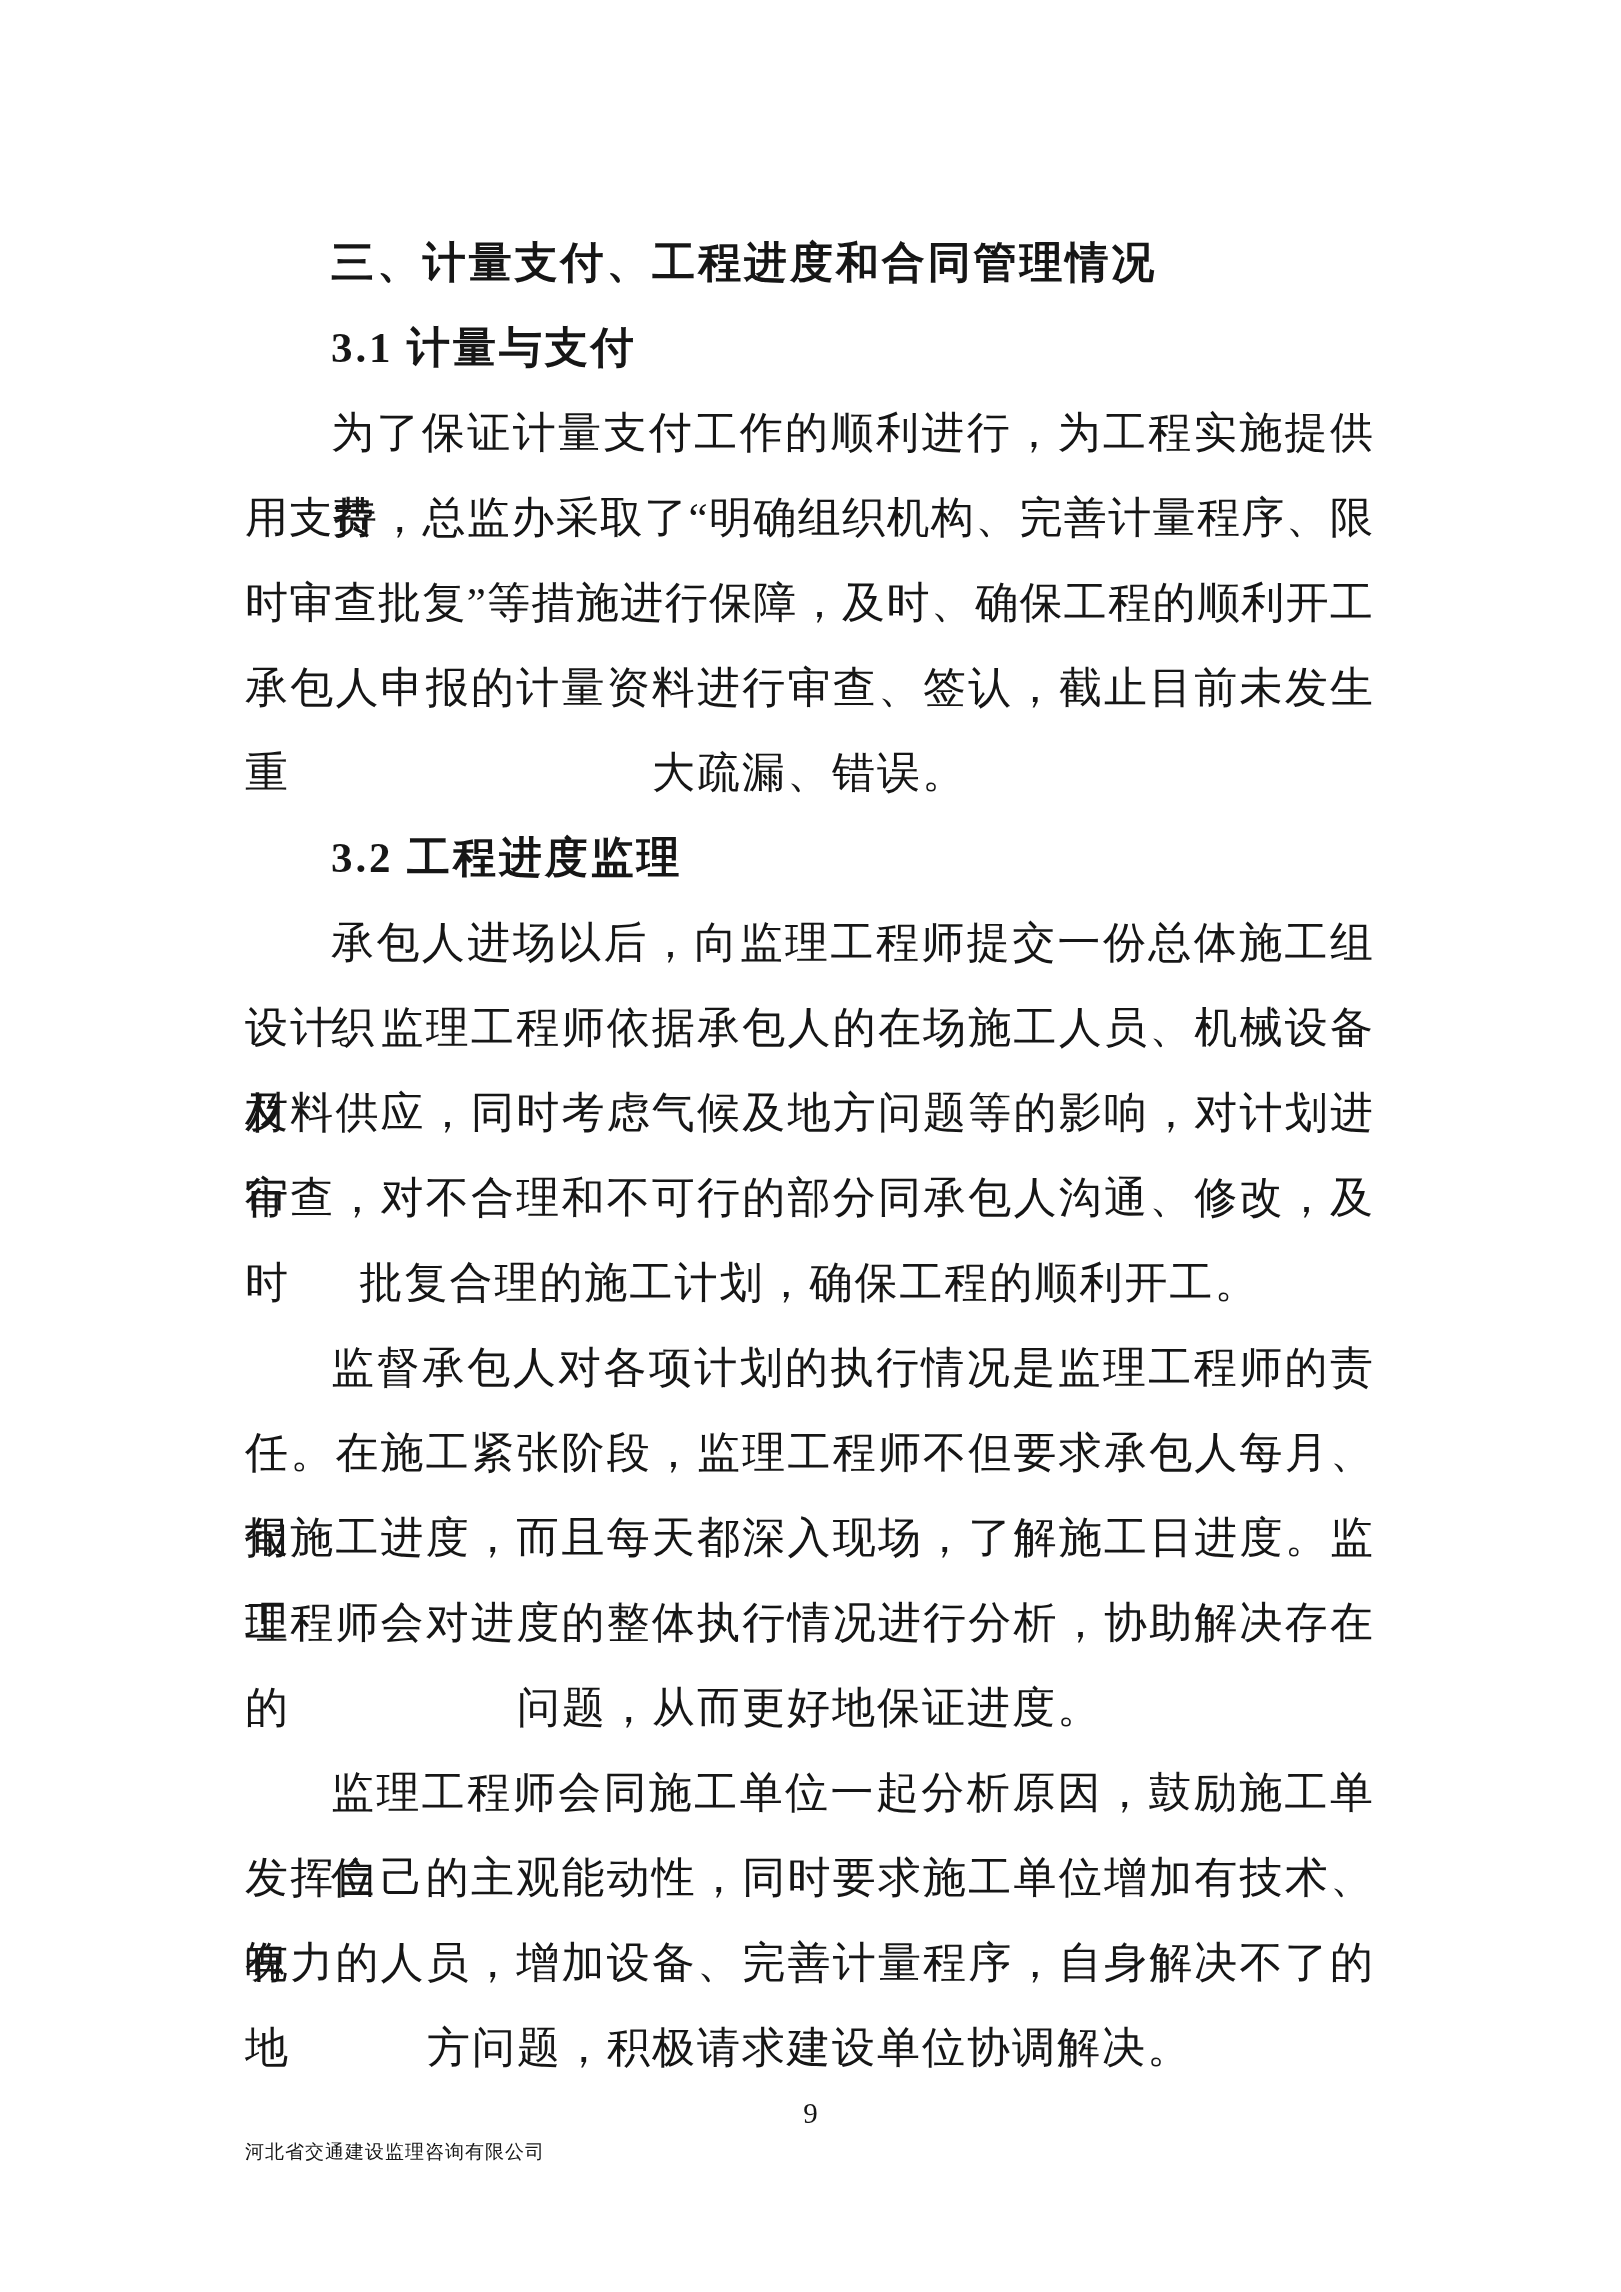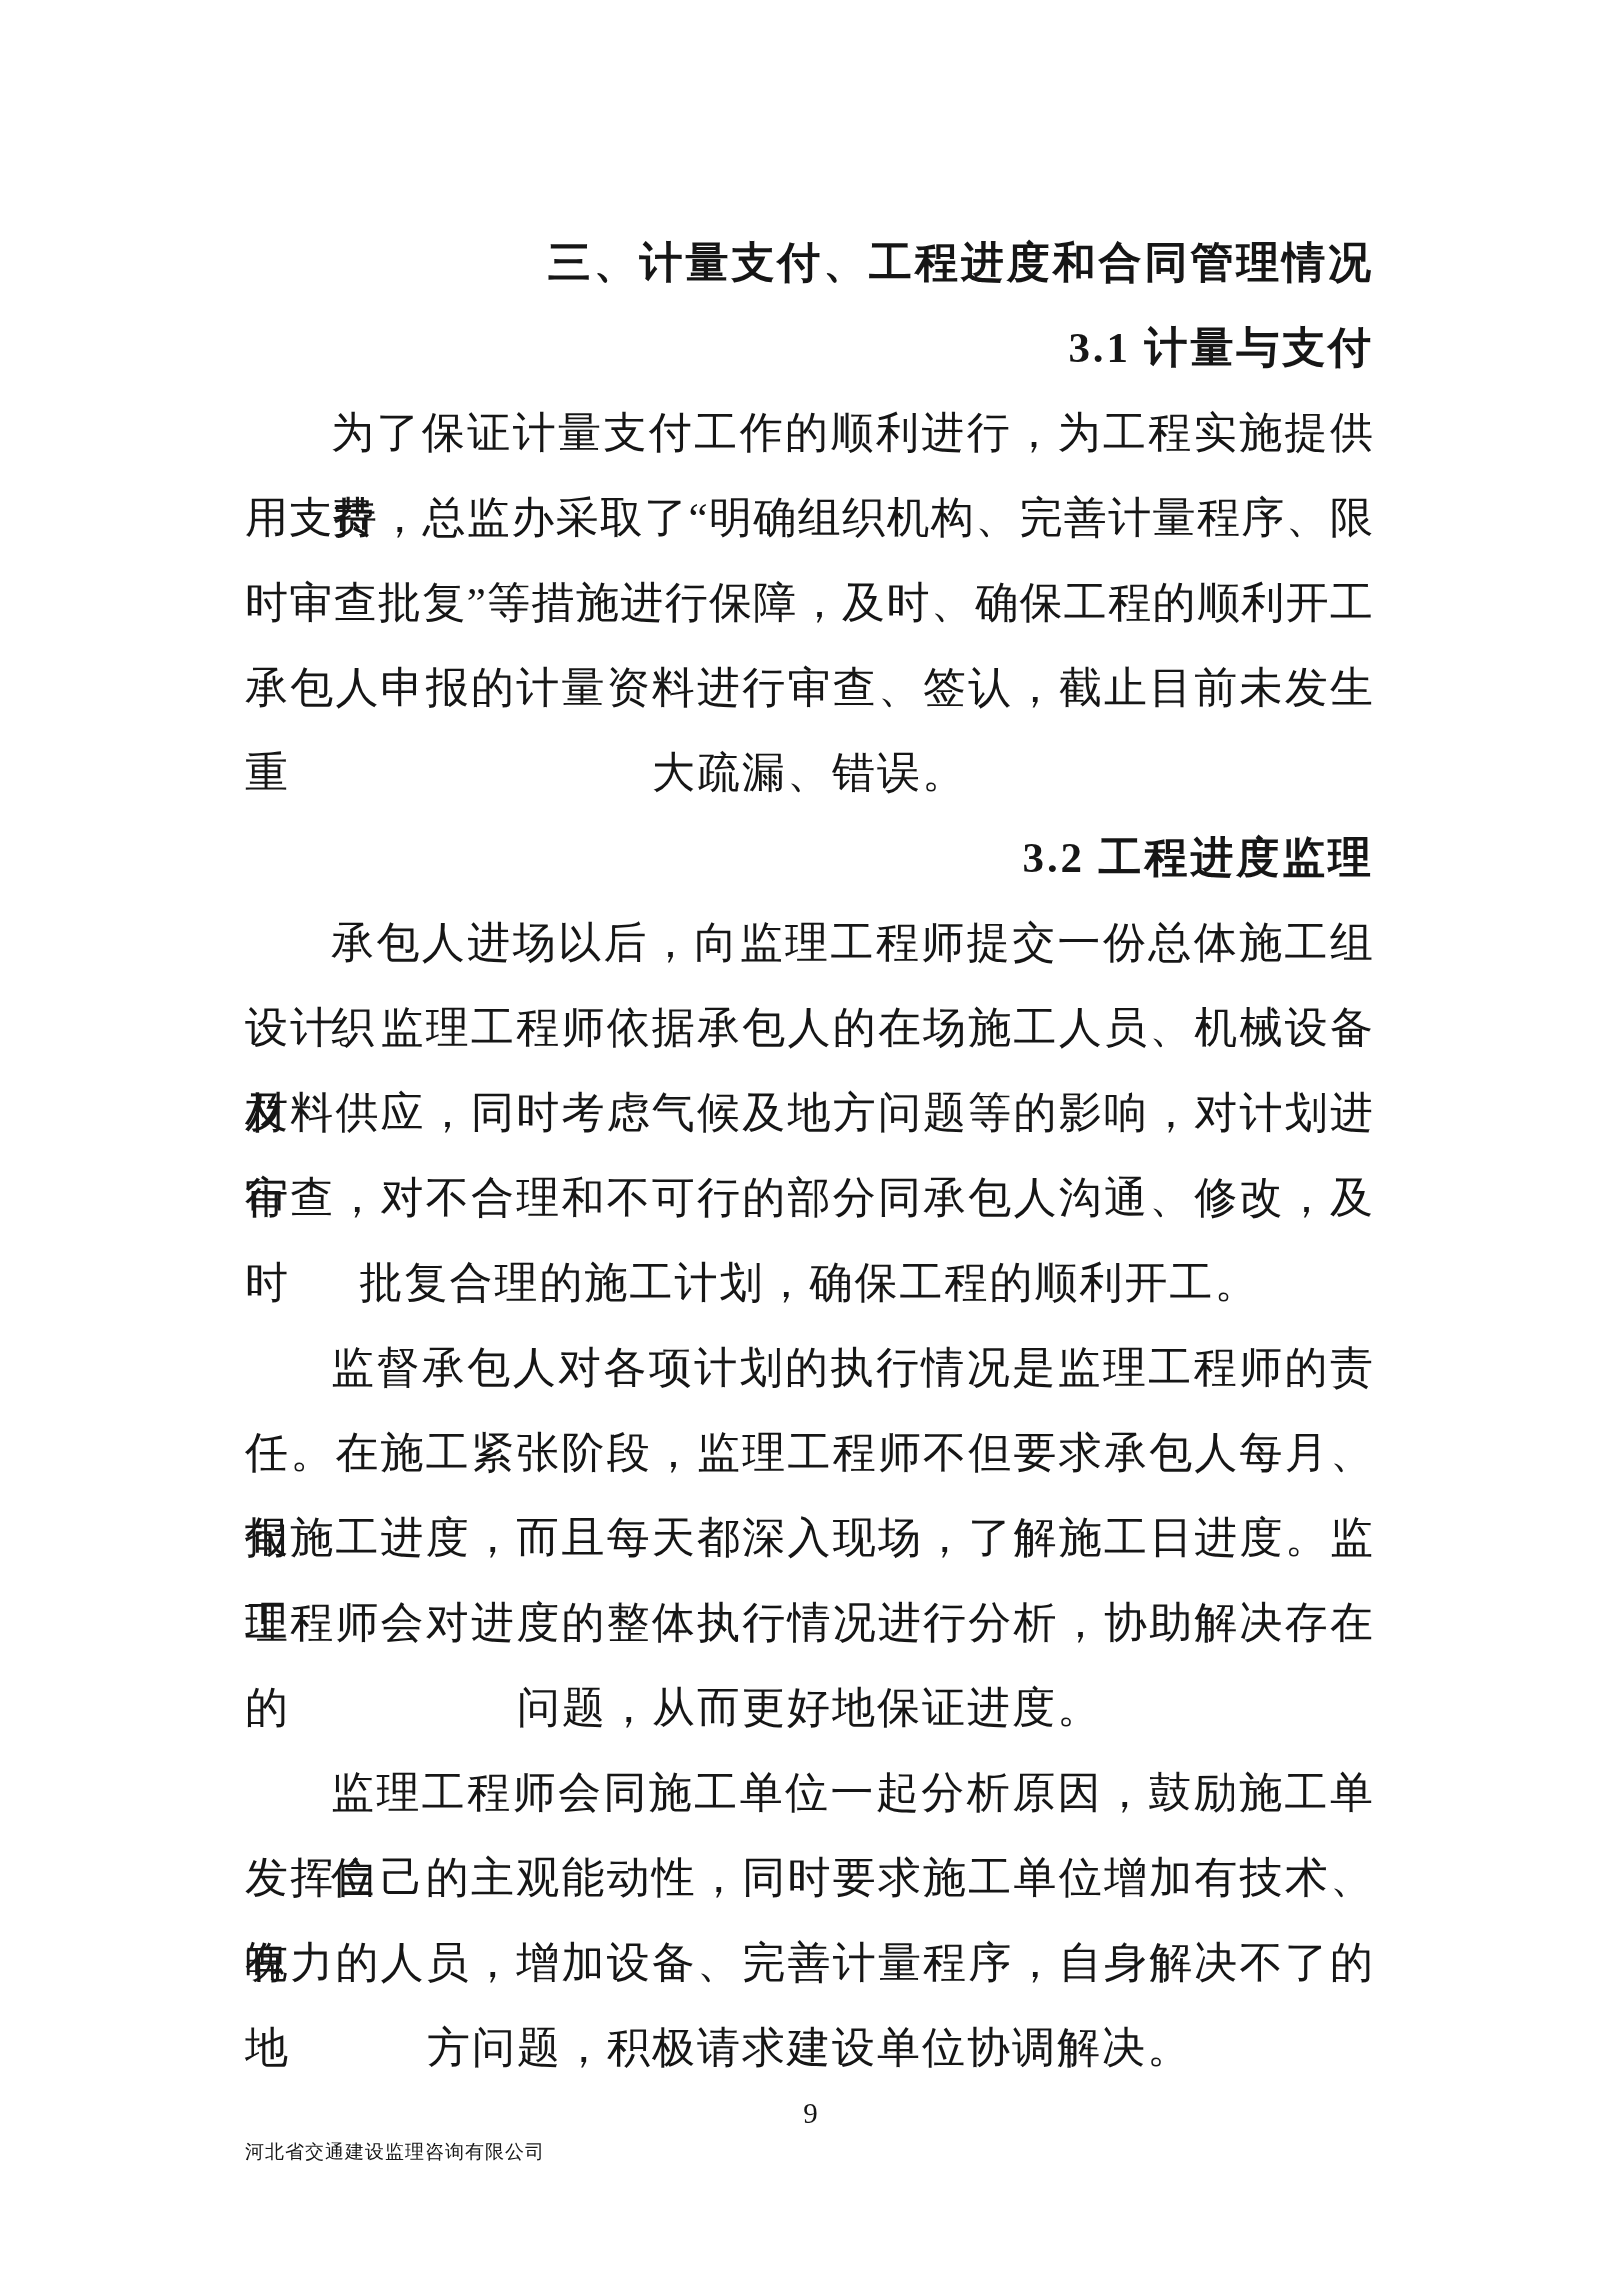--- a/index.html
+++ b/index.html
@@ -28,21 +28,20 @@
     line-height: 85px;
     font-size: 43px;
     letter-spacing: 1px;
     white-space: nowrap;
   }
   .heading {
     font-weight: bold;
     padding-left: 86px;
     letter-spacing: 2.9px;
     white-space: nowrap;
-    text-align: right;
   }
   .line {
     white-space: normal;
   }
   .just {
     text-align: justify;
     text-align-last: justify;
   }
   .indent {
     padding-left: 86px;

